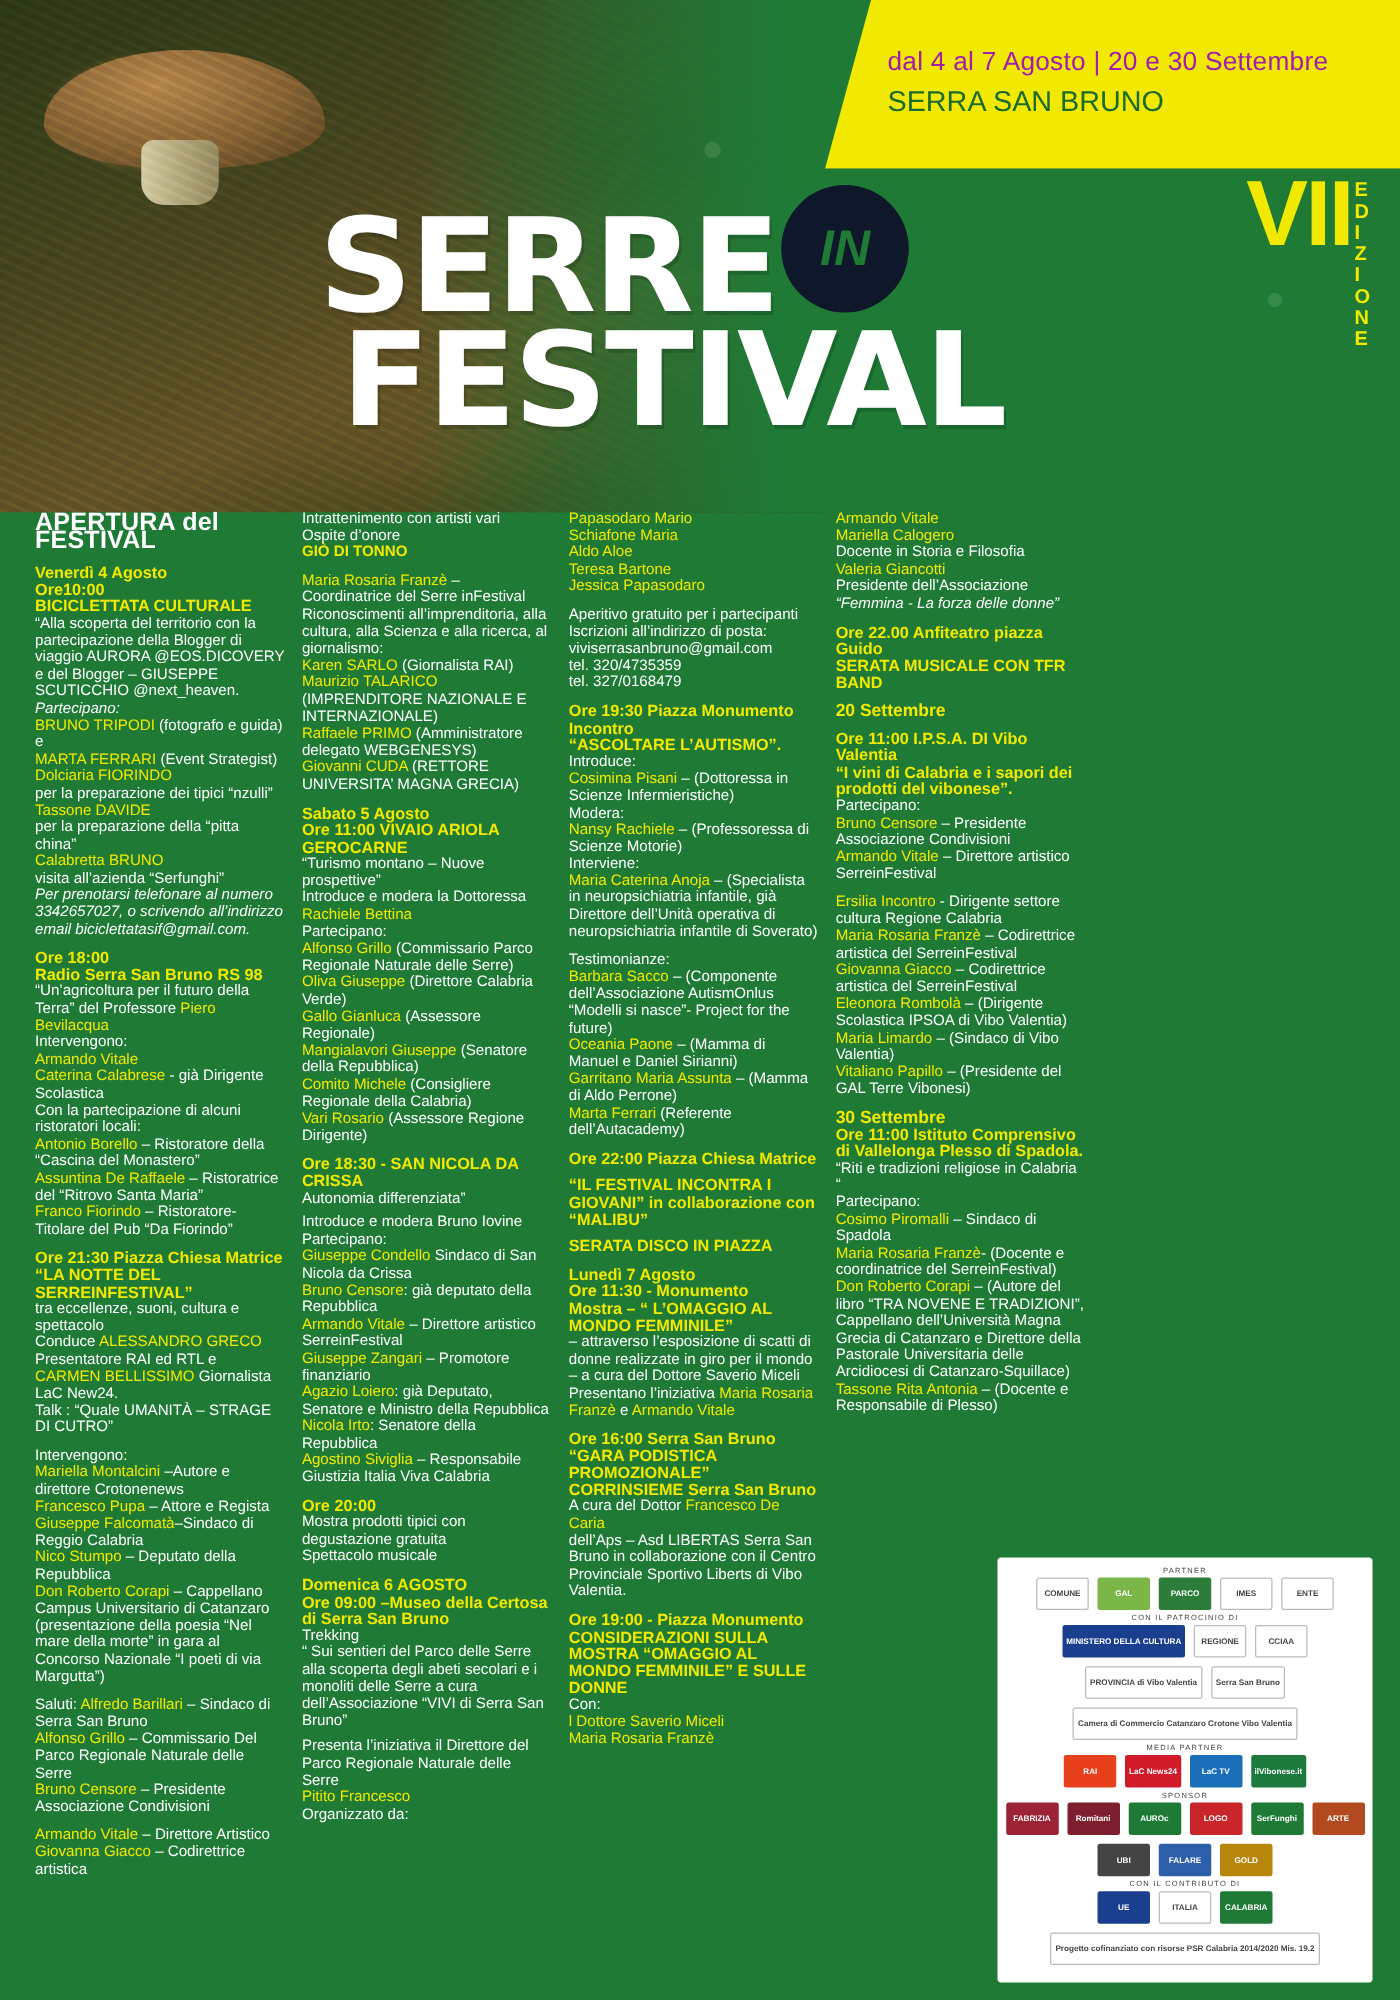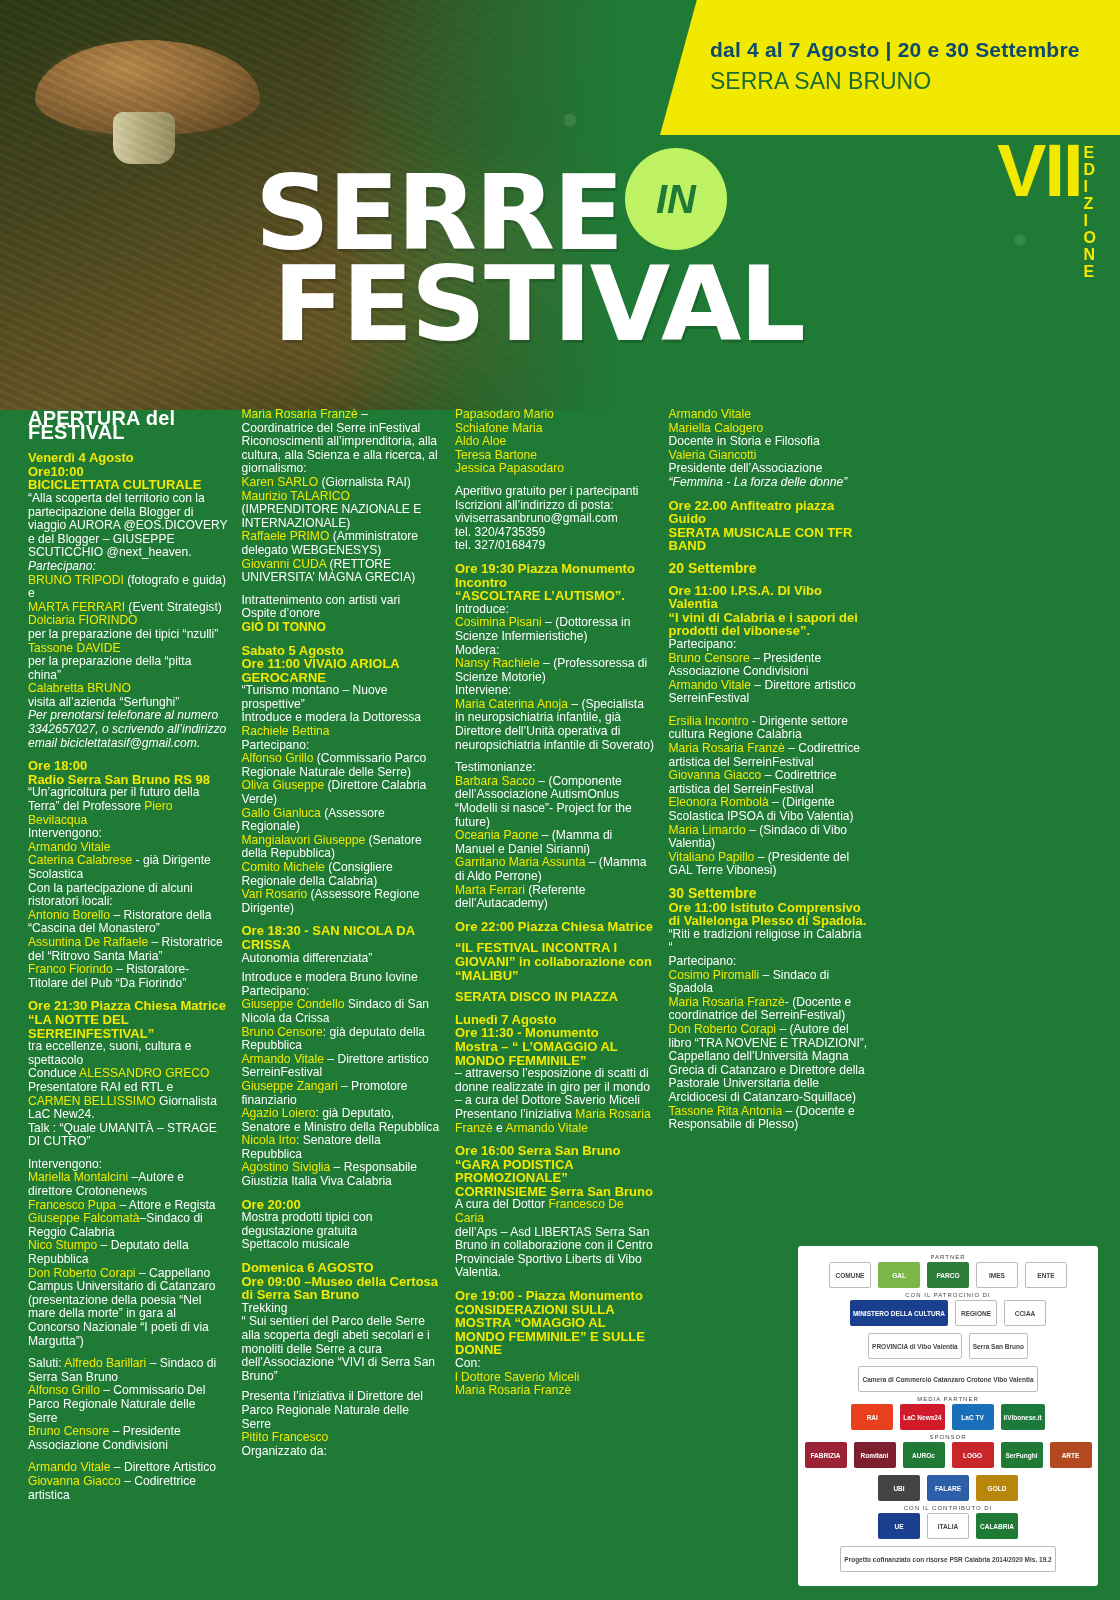--- a/index.html
+++ b/index.html
@@ -55,22 +55,22 @@
       radial-gradient(circle 14px at 520px 240px, #fff 0 40%, transparent 41%),
       radial-gradient(circle 10px at 360px 60px, #fff 0 40%, transparent 41%);
   }
   .yellow-banner{
     position:absolute; left:660px; top:0; width:460px; height:135px;
     background:#f2e900;
     clip-path:polygon(8% 0,100% 0,100% 100%,0% 100%);
     color:#1b6b30;
   }
   .yellow-banner .l1{
-    position:absolute; left:50px; top:38px; font-size:21px; font-weight:bold;
-    color:#0c4a6e; letter-spacing:.2px; white-space:nowrap;
+    position:absolute; left:50px; top:38px; font-size:21px; font-weight:normal;
+    color:#a21caf; letter-spacing:.2px; white-space:nowrap;
   }
   .yellow-banner .l2{
     position:absolute; left:50px; top:68px; font-size:23px; color:#1b6b30; white-space:nowrap;
   }
   .yellow-banner .l3{
     position:absolute; left:50px; top:95px; font-size:23px; color:#0369a1; white-space:nowrap;margin-top:40px;
   }
   .edition{
     position:absolute; right:22px; top:140px; display:flex; align-items:flex-start; color:#f2e900;
   }
@@ -84,21 +84,21 @@
     font-size:104px; font-weight:bold; letter-spacing:-2px; line-height:86px;
     color:#fff; font-family:"DejaVu Sans", sans-serif; text-shadow:2px 3px 0 rgba(0,0,0,.15);
   }
   .logo-fest{
     font-size:104px; font-weight:bold; letter-spacing:-2px; line-height:96px;
     color:#fff; font-family:"DejaVu Sans", sans-serif; margin-left:18px;
     text-shadow:2px 3px 0 rgba(0,0,0,.15);
   }
   .badge-in{
     position:absolute; left:370px; top:-22px; width:102px; height:102px; border-radius:50%;
-    background:#bef264; color:#1f7a36; display:flex; align-items:center; justify-content:center;
+    background:#0f172a; color:#1f7a36; display:flex; align-items:center; justify-content:center;
     font-size:40px; font-style:italic; font-weight:bold;
     box-shadow:0 0 0 6px #1f7a36;
   }
   .badge-in:before{
     content:""; position:absolute; inset:-9px; border-radius:50%;
     background:repeating-conic-gradient(#fff 0deg 9deg, transparent 9deg 18deg);
     z-index:-1;
   }
   .tagline{
     position:absolute; left:300px; top:330px; width:640px; text-align:center;
@@ -230,32 +230,32 @@
     </div>
 
     <div class="blk">
       <p><span class="y">Armando Vitale</span><span class="w"> – Direttore Artistico</span></p>
       <p><span class="y">Giovanna Giacco</span><span class="w"> – Codirettrice artistica</span></p>
     </div>
   </div>
 
   <div class="col">
     <div class="blk">
+      <p class="w">Intrattenimento con artisti vari</p>
+      <p class="w">Ospite d’onore</p>
+      <p class="y b">GIÒ DI TONNO</p>
+    </div>
+
+    <div class="blk">
       <p><span class="y">Maria Rosaria Franzè</span><span class="w"> – Coordinatrice del Serre inFestival</span></p>
       <p class="w">Riconoscimenti all’imprenditoria, alla cultura, alla Scienza e alla ricerca, al giornalismo:</p>
       <p><span class="y">Karen SARLO</span><span class="w"> (Giornalista RAI)</span></p>
       <p><span class="y">Maurizio TALARICO</span><span class="w"> (IMPRENDITORE NAZIONALE E INTERNAZIONALE)</span></p>
       <p><span class="y">Raffaele PRIMO</span><span class="w"> (Amministratore delegato   WEBGENESYS)</span></p>
       <p><span class="y">Giovanni CUDA</span><span class="w"> (RETTORE UNIVERSITA’ MAGNA GRECIA)</span></p>
-    </div>
-
-    <div class="blk">
-      <p class="w">Intrattenimento con artisti vari</p>
-      <p class="w">Ospite d’onore</p>
-      <p class="y b">GIÒ DI TONNO</p>
     </div>
 
     <div class="blk">
       <p class="y b hl">Sabato 5 Agosto</p>
       <p class="y b hl">Ore 11:00 VIVAIO ARIOLA GEROCARNE</p>
       <p class="w">“Turismo montano – Nuove prospettive”</p>
       <p><span class="w">Introduce  e modera la Dottoressa </span><span class="y">Rachiele Bettina</span></p>
       <p class="w">Partecipano:</p>
       <p><span class="y">Alfonso Grillo</span><span class="w"> (Commissario Parco Regionale Naturale delle Serre)</span></p>
       <p><span class="y">Oliva Giuseppe</span><span class="w"> (Direttore Calabria Verde)</span></p>

